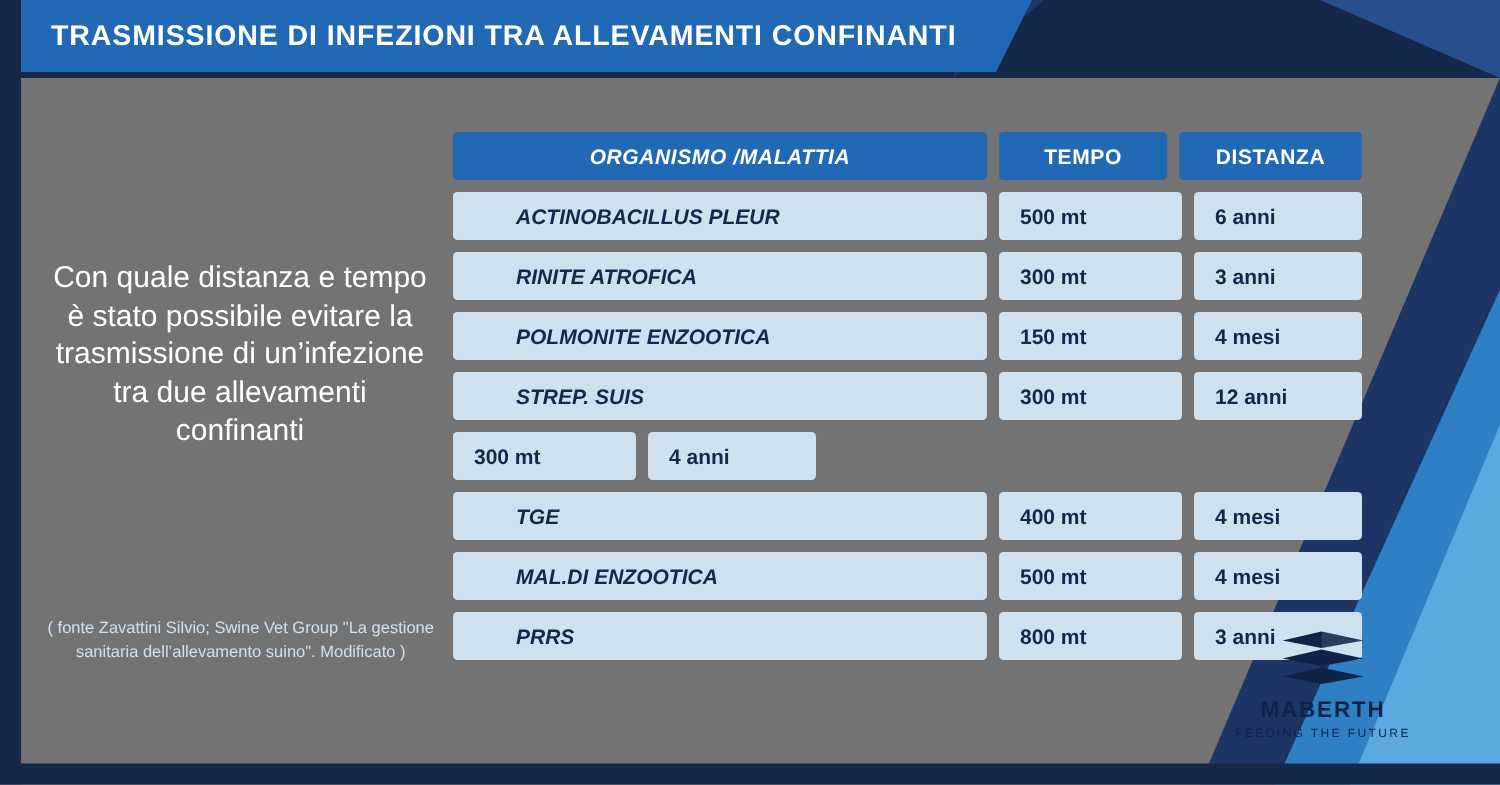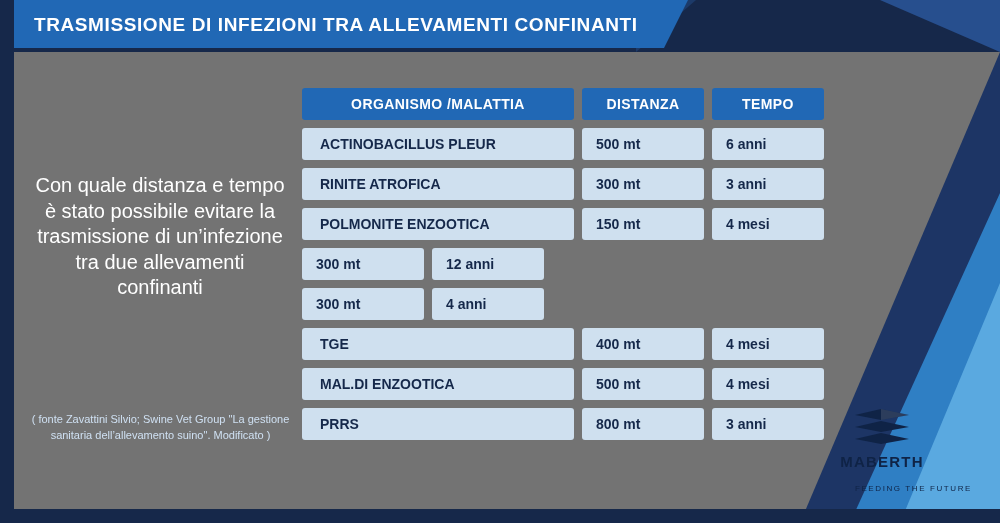--- a/index.html
+++ b/index.html
@@ -144,41 +144,41 @@
     margin-bottom: 8px;
   }
   .cell {
     box-sizing: border-box;
     display: flex;
     align-items: center;
     height: 32px;
     padding: 0 14px;
     border-radius: 3px;
   }
-  .c-org { width: 272px; }
+  .c-org { width: 356px; font-style: italic; }
   .c-dist { width: 122px; }
   .c-temp { width: 112px; }
 
   .head .cell {
     background: #2168b5;
     color: #ffffff;
     font-weight: bold;
     font-size: 14px;
     letter-spacing: 0.4px;
     justify-content: center;
   }
   .head .c-org { justify-content: center; }
 
   .body .cell {
     background: #cfe0ef;
     color: #15284a;
     font-weight: bold;
     font-size: 14px;
   }
-  .body .c-org { justify-content: flex-start; padding-left: 18px; }
+  .body .c-org { justify-content: flex-start; padding-left: 42px; }
   .body .c-dist, .body .c-temp { justify-content: flex-start; }
 
   
   .logo {
     position: absolute;
     right: 28px;
     bottom: 30px;
     width: 180px;
     text-align: center;
     z-index: 6;
@@ -190,22 +190,21 @@
   .logo-name {
     color: #0f2346;
     font-size: 15px;
     font-weight: bold;
     letter-spacing: 1.2px;
   }
   .logo-tag {
     color: #0f2346;
     font-size: 8px;
     letter-spacing: 1.6px;
-    margin-top: 14px;
-    text-align: right;
+    margin-top: 2px;
   }
 </style>
 </head>
 <body>
 
 <div class="slide">
 
   <div class="bg-shape right-panel-1"></div>
   <div class="bg-shape right-panel-2"></div>
   <div class="bg-shape right-panel-3"></div>
@@ -219,22 +218,22 @@
 
   <div class="title">TRASMISSIONE DI INFEZIONI TRA ALLEVAMENTI CONFINANTI</div>
 
   <div class="question">Con quale distanza e tempo è stato possibile evitare la trasmissione di un’infezione tra due allevamenti confinanti</div>
   <div class="source">( fonte Zavattini Silvio; Swine Vet Group "La gestione sanitaria dell’allevamento suino". Modificato )</div>
 
   <div class="table">
 
     <div class="row head">
       <div class="cell c-org">ORGANISMO /MALATTIA</div>
+      <div class="cell c-temp">TEMPO</div>
       <div class="cell c-dist">DISTANZA</div>
-      <div class="cell c-temp">TEMPO</div>
     </div>
 
     <div class="row body">
       <div class="cell c-org">ACTINOBACILLUS PLEUR</div>
       <div class="cell c-dist">500 mt</div>
       <div class="cell c-temp">6 anni</div>
     </div>
 
     <div class="row body">
       <div class="cell c-org">RINITE ATROFICA</div>
@@ -242,20 +241,21 @@
       <div class="cell c-temp">3 anni</div>
     </div>
 
     <div class="row body">
       <div class="cell c-org">POLMONITE ENZOOTICA</div>
       <div class="cell c-dist">150 mt</div>
       <div class="cell c-temp">4 mesi</div>
     </div>
 
     <div class="row body">
+      <div class="cell c-org">STREP. SUIS</div>
       <div class="cell c-dist">300 mt</div>
       <div class="cell c-temp">12 anni</div>
     </div>
 
     <div class="row body">
       <div class="cell c-dist">300 mt</div>
       <div class="cell c-temp">4 anni</div>
     </div>
 
     <div class="row body">

